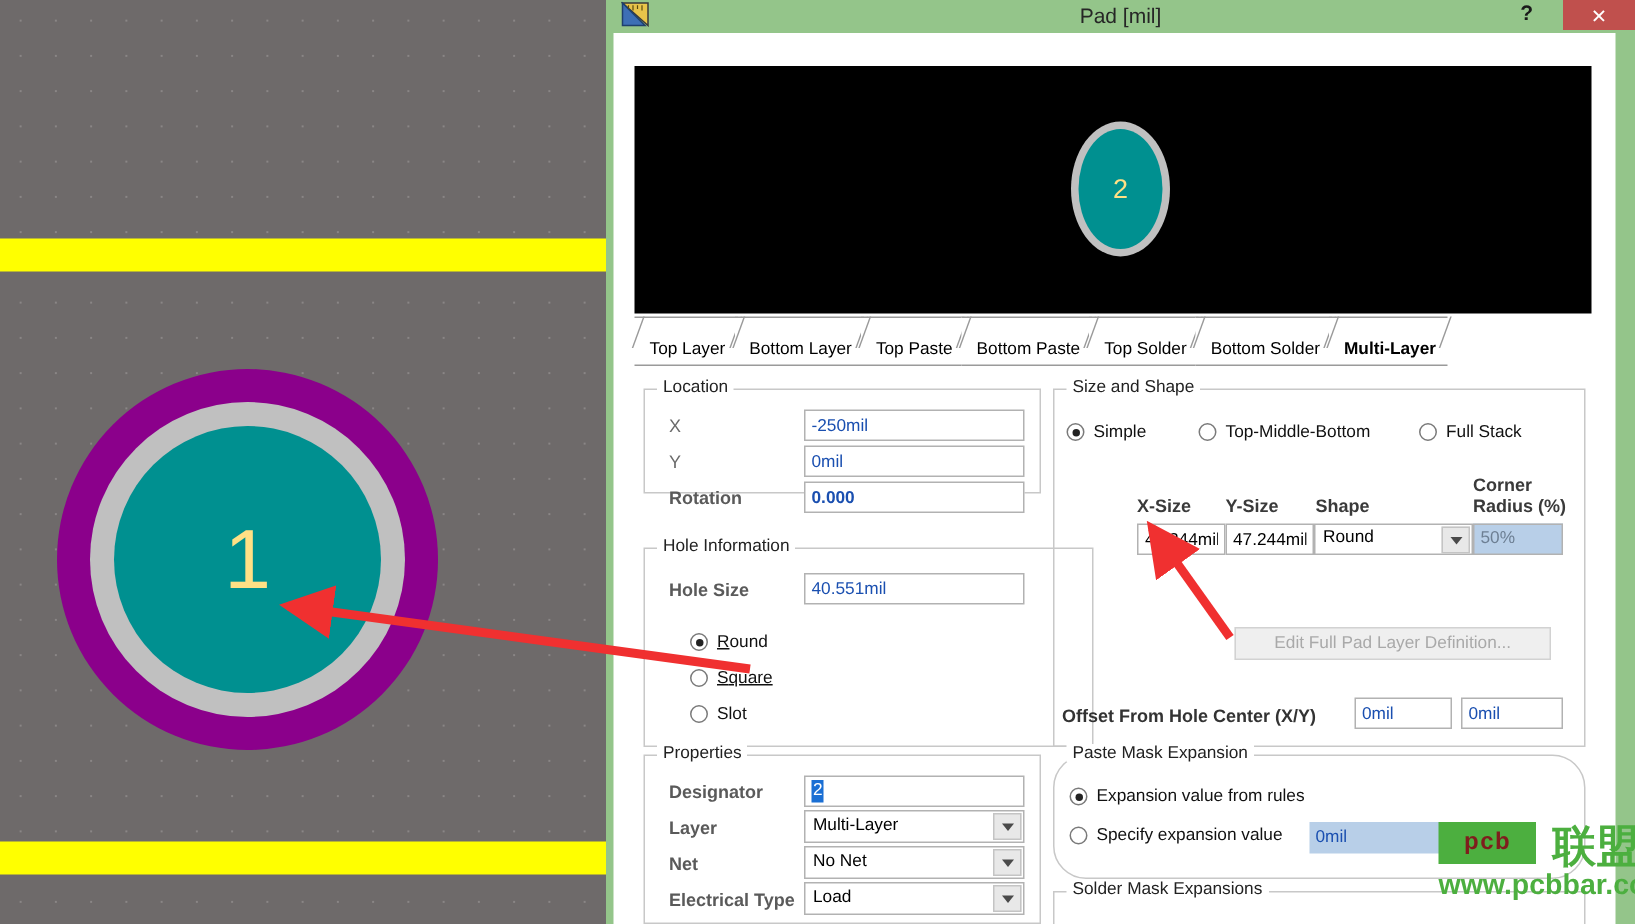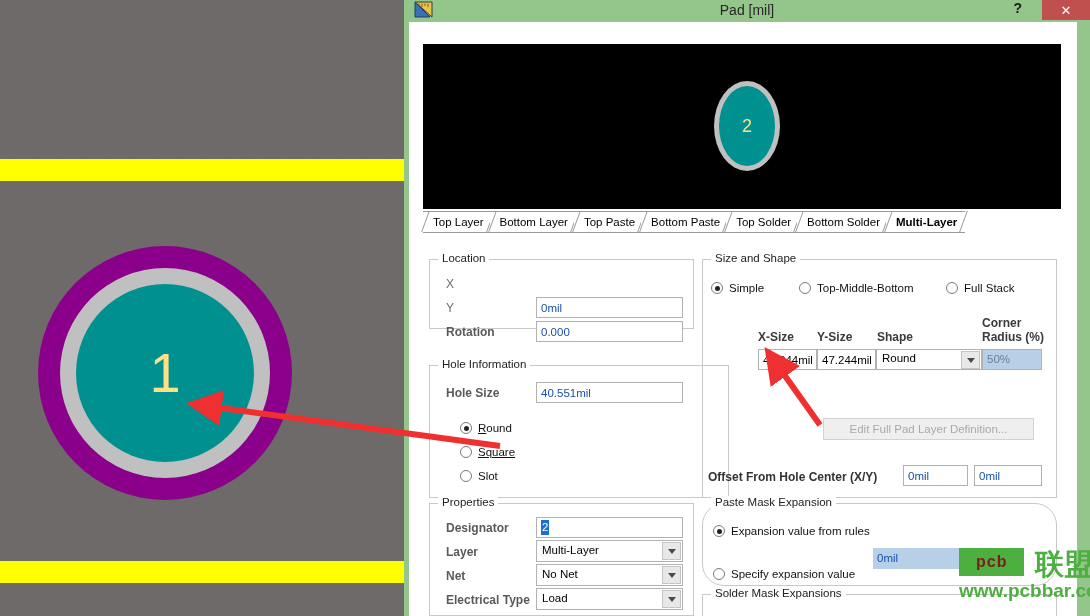--- a/index.html
+++ b/index.html
@@ -50,21 +50,21 @@
 
   
   #preview-box{position:absolute;left:14px;top:22px;width:638px;height:165px;background:#000;}
   #preview-pad{position:absolute;left:291px;top:37px;width:66px;height:90px;}
   #preview-pad .pad-ring-grey{left:0;top:0;width:66px;height:90px;border-radius:50%;}
   #preview-pad .pad-core{left:5px;top:5px;width:56px;height:80px;border-radius:50%;}
   #preview-pad .pad-label{font-size:18px;}
 
   
   #layer-tabs{position:absolute;left:14px;top:189px;height:20px;display:flex;align-items:flex-start;}
-  .ltab{position:relative;height:19px;line-height:19px;padding:1px 8px 0 10px;font-size:11.5px;
+  .ltab{position:relative;height:19px;line-height:19px;padding:12px 8px 0 10px;font-size:11.5px;
     color:#000;background:#fff;border-top:1px solid #9a9a9a;border-bottom:1px solid #9a9a9a;
     margin-right:-2px;cursor:default;white-space:nowrap;}
   .ltab:before,.ltab:after{content:"";position:absolute;top:-1px;width:1px;height:21px;background:#9a9a9a;}
   .ltab:before{left:2px;transform:skewX(-20deg);}
   .ltab:after{right:1px;transform:skewX(-20deg);}
   .ltab.active{font-weight:bold;}
   #tabs-rest{flex:1;height:19px;border-top:1px solid #9a9a9a;border-bottom:1px solid #9a9a9a;background:#fff;}
 
   
   .group{position:absolute;border:1px solid #c8c8c8;box-sizing:border-box;}
@@ -167,24 +167,25 @@
       <div class="ltab"><span>Bottom Paste</span></div>
       <div class="ltab"><span>Top Solder</span></div>
       <div class="ltab"><span>Bottom Solder</span></div>
       <div class="ltab active"><span>Multi-Layer</span></div>
       <div id="tabs-rest"></div>
     </div>
 
     <div class="group" style="left:20px;top:237px;width:265px;height:70px;">
       <span class="glabel">Location</span>
       <span class="flabel thin" style="left:16px;top:17px;">X</span>
+      <input class="tinput" style="left: 106px; top: 13px; width: 147px;" value="-250mil">
       <span class="flabel thin" style="left:16px;top:41px;">Y</span>
       <input class="tinput" style="left: 106px; top: 37px; width: 147px;" value="0mil">
       <span class="flabel" style="left:16px;top:65px;">Rotation</span>
-      <input class="tinput" style="left: 106px; top: 61px; width: 147px;" value="0.000">
+      <input class="tinput" style="left: 106px; top: 61px; width: 147px; font-weight: bold;" value="0.000">
     </div>
 
     <div class="group" style="left:20px;top:343px;width:300px;height:133px;">
       <span class="glabel">Hole Information</span>
       <span class="flabel" style="left:16px;top:20px;">Hole Size</span>
       <input class="tinput" style="left: 106px; top: 16px; width: 147px;" value="40.551mil">
       <div class="radio on" style="left:30px;top:56px;">
         <span class="dot"></span>
         <span class="rtxt"><span class="ul">R</span><span>ound</span></span>
       </div>
@@ -261,21 +262,21 @@
       <input class="tinput" style="left: 200px; top: 205px; width: 65px;" value="0mil">
       <input class="tinput" style="left: 271px; top: 205px; width: 68px;" value="0mil">
     </div>
 
     <div class="group" style="left:293px;top:481px;width:355px;height:83px;border-radius:22px;">
       <span class="glabel">Paste Mask Expansion</span>
       <div class="radio on" style="left:10px;top:21px;">
         <span class="dot"></span>
         <span class="rtxt">Expansion value from rules</span>
       </div>
-      <div class="radio" style="left:10px;top:64px;">
+      <div class="radio" style="left:10px;top:47px;">
         <span class="dot"></span>
         <span class="rtxt">Specify expansion value</span>
       </div>
       <div class="tinput disabled nobdr" style="left:170px;top:44px;width:98px;display:flex;align-items:center;color:#1a4fb0;">
         <span>0mil</span>
       </div>
     </div>
 
     <div class="group" style="left:293px;top:572px;width:355px;height:60px;">
       <span class="glabel">Solder Mask Expansions</span>

